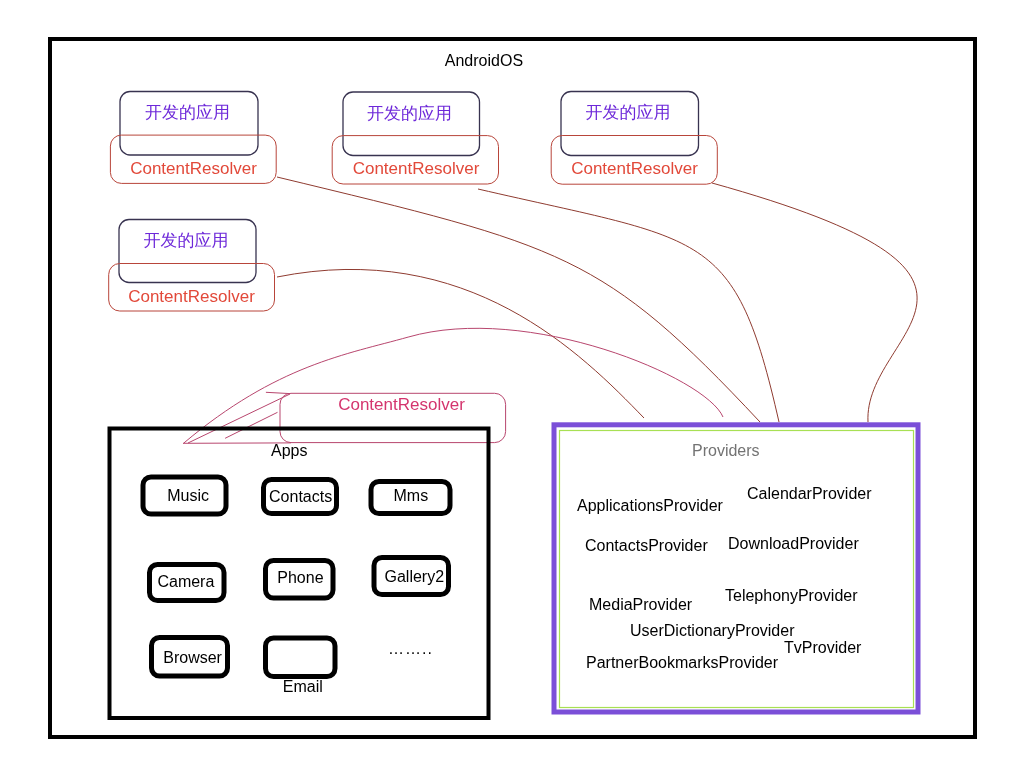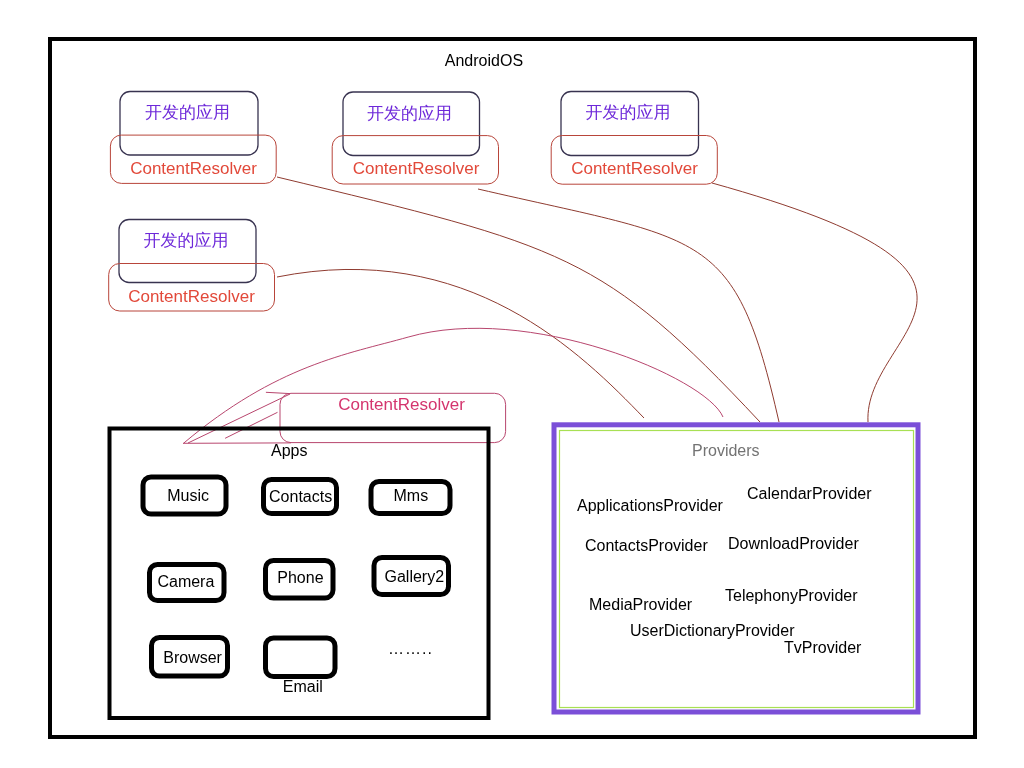--- a/index.html
+++ b/index.html
@@ -109,13 +109,14 @@
   <div class="lbl t-dots" style="left:388px;top:639.5px;">……..</div>
 
   <div class="lbl t-prov" style="left:577px;top:497px;">ApplicationsProvider</div>
   <div class="lbl t-prov" style="left:747px;top:485px;">CalendarProvider</div>
   <div class="lbl t-prov" style="left:585px;top:537px;">ContactsProvider</div>
   <div class="lbl t-prov" style="left:728px;top:535px;">DownloadProvider</div>
   <div class="lbl t-prov" style="left:589px;top:596px;">MediaProvider</div>
   <div class="lbl t-prov" style="left:725px;top:587px;">TelephonyProvider</div>
   <div class="lbl t-prov" style="left:630px;top:622px;">UserDictionaryProvider</div>
   <div class="lbl t-prov" style="left:784px;top:639px;">TvProvider</div>
+  <div class="lbl t-prov" style="left:586px;top:654px;">PartnerBookmarksProvider</div>
 </div>
 
 </body></html>

